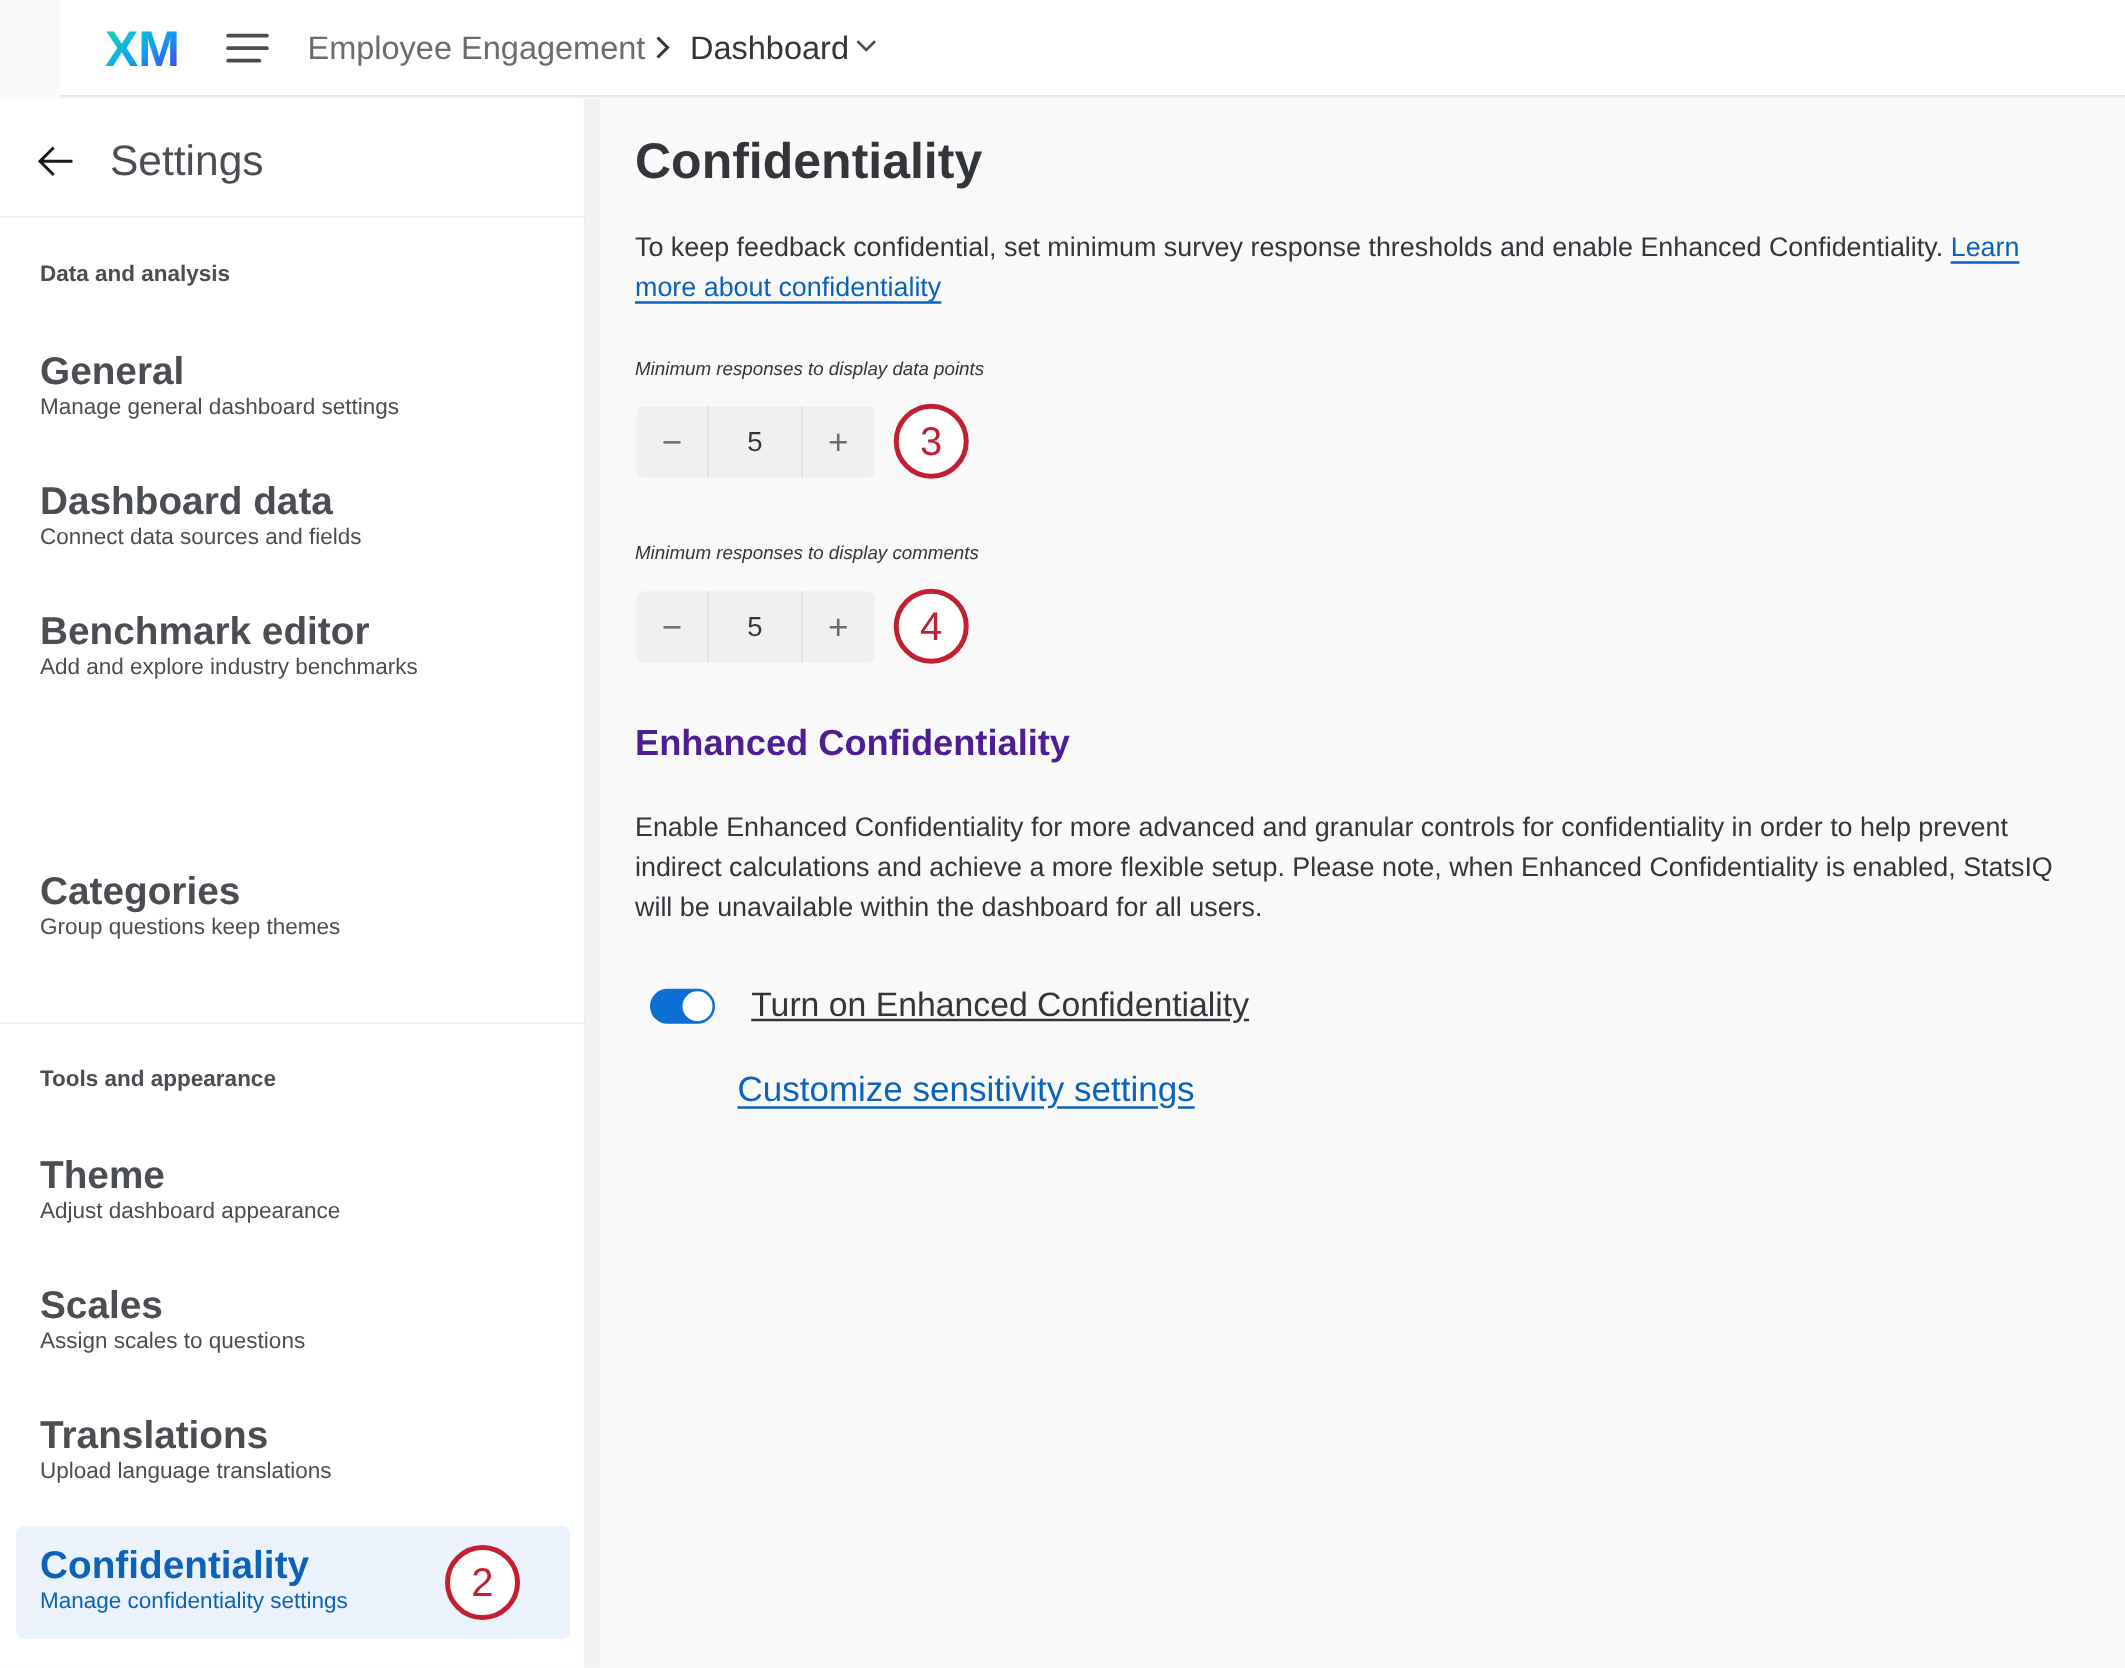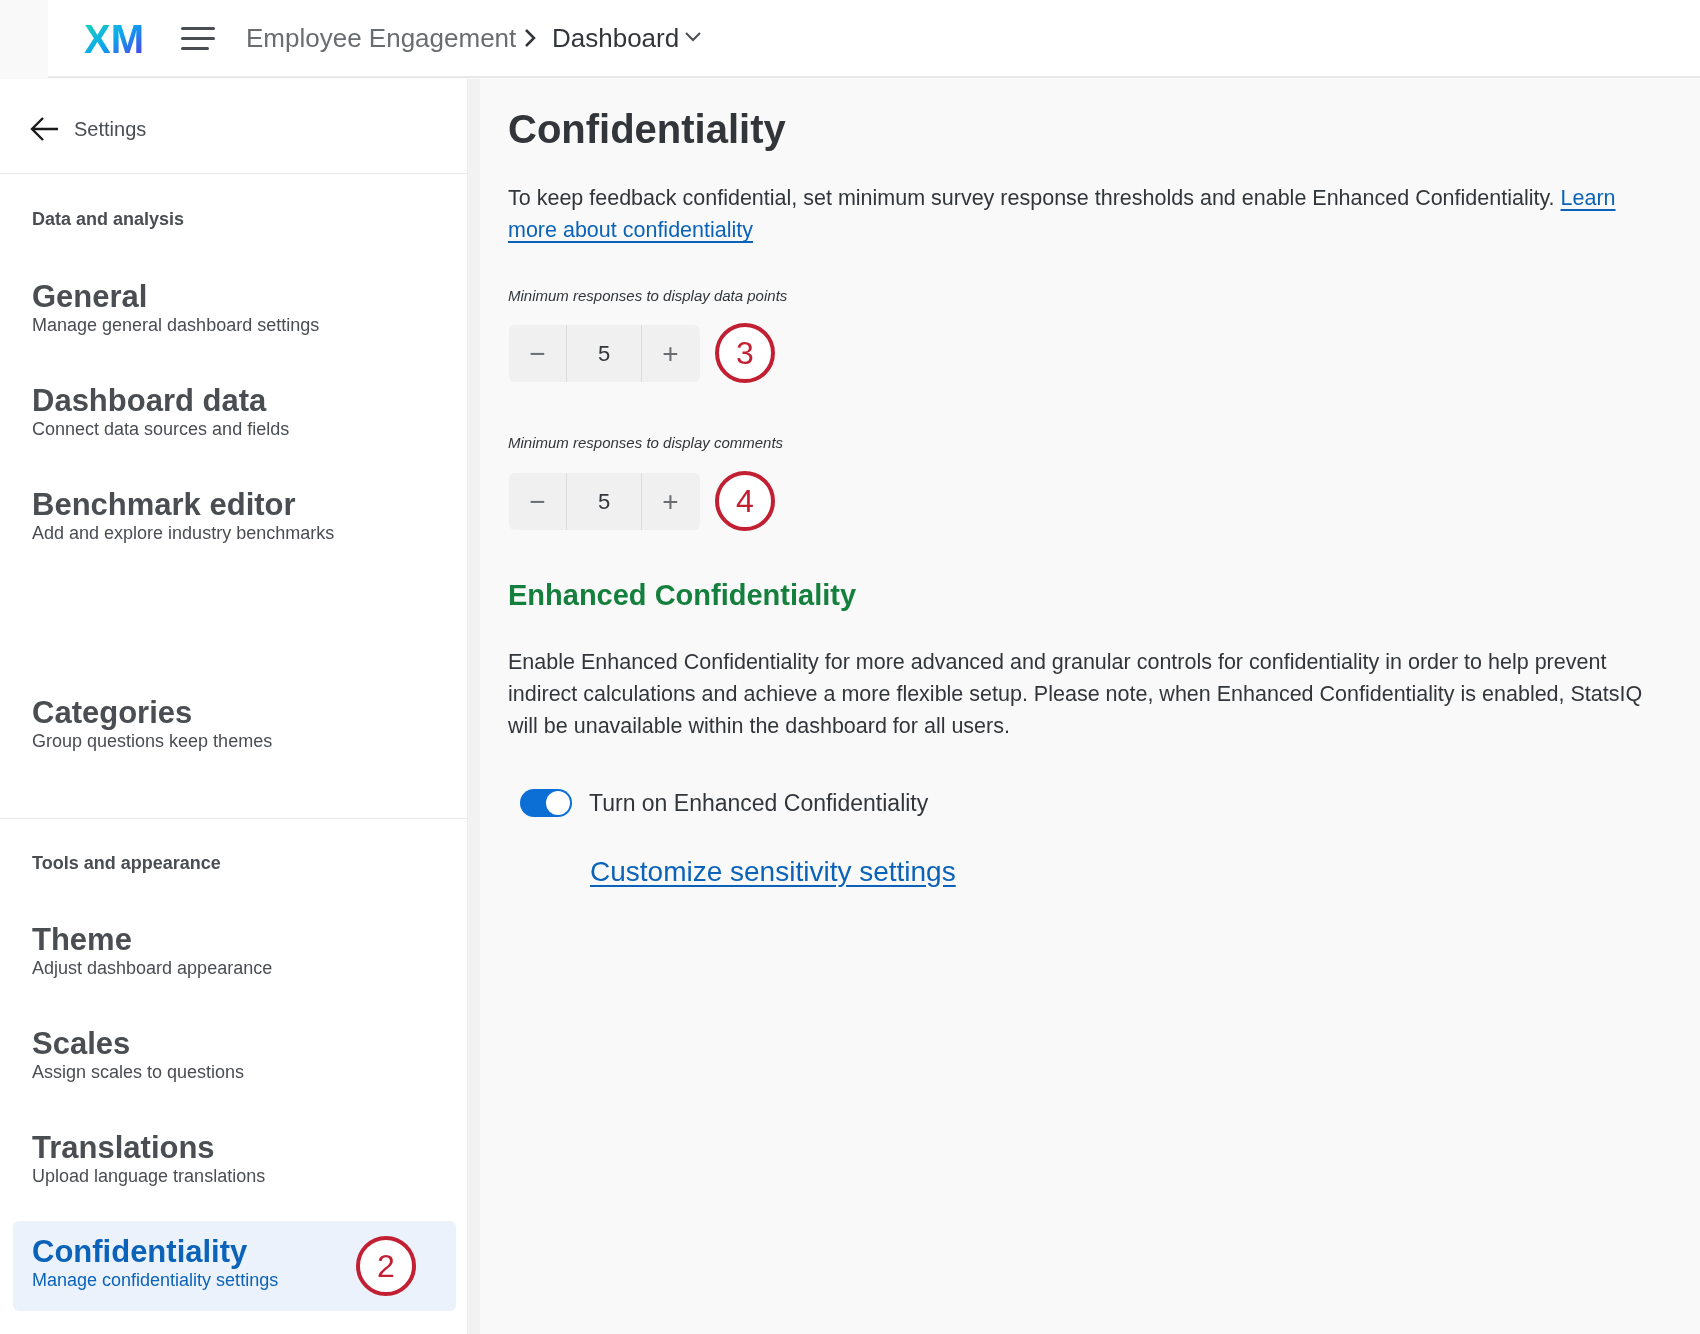--- a/index.html
+++ b/index.html
@@ -14,44 +14,44 @@
   .crumb { position: absolute; top: 22px; font-size: 26px; line-height: 32px; }
   .crumb-1 { left: 198px; color: #6a6d70; }
   .crumb-sep { left: 474px; top: 27px; width: 16px; height: 22px; }
   .crumb-2 { left: 504px; color: #32363a; cursor: pointer; }
   .crumb-chev { position: absolute; left: 636px; top: 30px; width: 18px; height: 14px; cursor: pointer; }
 
   .sidebar { position: absolute; left: 0; top: 79px; width: 468px; height: 1255px; background: #fff; border-right: 1px solid #eee; }
   .sidebar-edge { position: absolute; left: 468px; top: 79px; width: 12px; height: 1255px; background: #f2f2f2; }
   .back-row { position: absolute; left: 30px; top: 33px; height: 34px; display: flex; align-items: center; cursor: pointer; }
   .back-row svg { width: 30px; height: 26px; }
-  .back-row .lbl { margin-left: 14px; font-size: 20px; color: #4a4d52; }
+  .back-row .lbl { margin-left: 28px; font-size: 34px; color: #4a4d52; }
   .divider { position: absolute; left: 0; width: 468px; height: 1px; background: #e8e9ea; }
   .section-h { position: absolute; left: 32px; font-size: 18px; font-weight: bold; color: #4a4d52; }
   .nav-item { position: absolute; left: 13px; width: 443px; height: 90px; border-radius: 6px; cursor: pointer; }
   .nav-item .t { position: absolute; left: 19px; top: 0; font-size: 31px; color: #4a4d52; line-height: 28px; font-weight: bold; }
   .nav-item .d { position: absolute; left: 19px; top: 30px; font-size: 18px; color: #4a4d52; line-height: 24px; }
   .nav-item.active { background: #ebf2fb; }
   .nav-item.active .t, .nav-item.active .d { color: #0b63b9; }
 
   .badge { position: absolute; width: 60px; height: 60px; border: 4px solid #c22032; border-radius: 50%; color: #c22032; font-size: 32px; text-align: center; line-height: 52px; background: #fff; }
 
   .main { position: absolute; left: 480px; top: 79px; width: 1220px; height: 1255px; }
   .page-title { position: absolute; left: 28px; top: 28px; font-size: 40px; color: #32363a; }
   .para { position: absolute; left: 28px; font-size: 21.5px; line-height: 32px; color: #32363a; width: 1150px; }
   .para a { color: #0b63b9; text-decoration: underline; text-underline-offset: 4px; cursor: pointer; }
   .field-label { position: absolute; left: 28px; font-size: 15px; color: #32363a; font-style: italic; }
   .stepper { position: absolute; left: 29px; width: 191px; height: 57px; background: #f0f0f0; border-radius: 6px; display: flex; }
   .stepper .btn { width: 57px; display: flex; align-items: center; justify-content: center; font-size: 28px; color: #6a6d70; cursor: pointer; }
   .stepper .val { width: 76px; border-left: 1px solid #dcdcdc; border-right: 1px solid #dcdcdc; display: flex; align-items: center; justify-content: center; font-size: 22px; color: #32363a; }
-  .section-title { position: absolute; left: 28px; top: 500px; font-size: 29px; color: #15803d; }
+  .section-title { position: absolute; left: 28px; top: 500px; font-size: 29px; color: #4c1d95; }
   .toggle-row { position: absolute; left: 40px; top: 710px; display: flex; align-items: center; }
   .toggle { width: 52px; height: 28px; background: #0b6fd6; border-radius: 14px; position: relative; cursor: pointer; }
   .toggle .knob { position: absolute; right: 2px; top: 2px; width: 24px; height: 24px; background: #fff; border-radius: 50%; }
-  .toggle-label { margin-left: 17px; font-size: 23px; color: #32363a; }
+  .toggle-label { margin-left: 29px; font-size: 27px; color: #32363a; text-decoration: underline; }
   .link2 { position: absolute; left: 110px; top: 777px; font-size: 28px; color: #0b63b9; text-decoration: underline; text-underline-offset: 4px; cursor: pointer; }
 </style>
 </head>
 <body>
 
 <div class="topbar">
   <svg class="logo" viewBox="0 0 62 36">
     <defs>
       <linearGradient id="lg" x1="0" y1="0" x2="1" y2="1">
         <stop offset="0" stop-color="#21dbaa"></stop>

